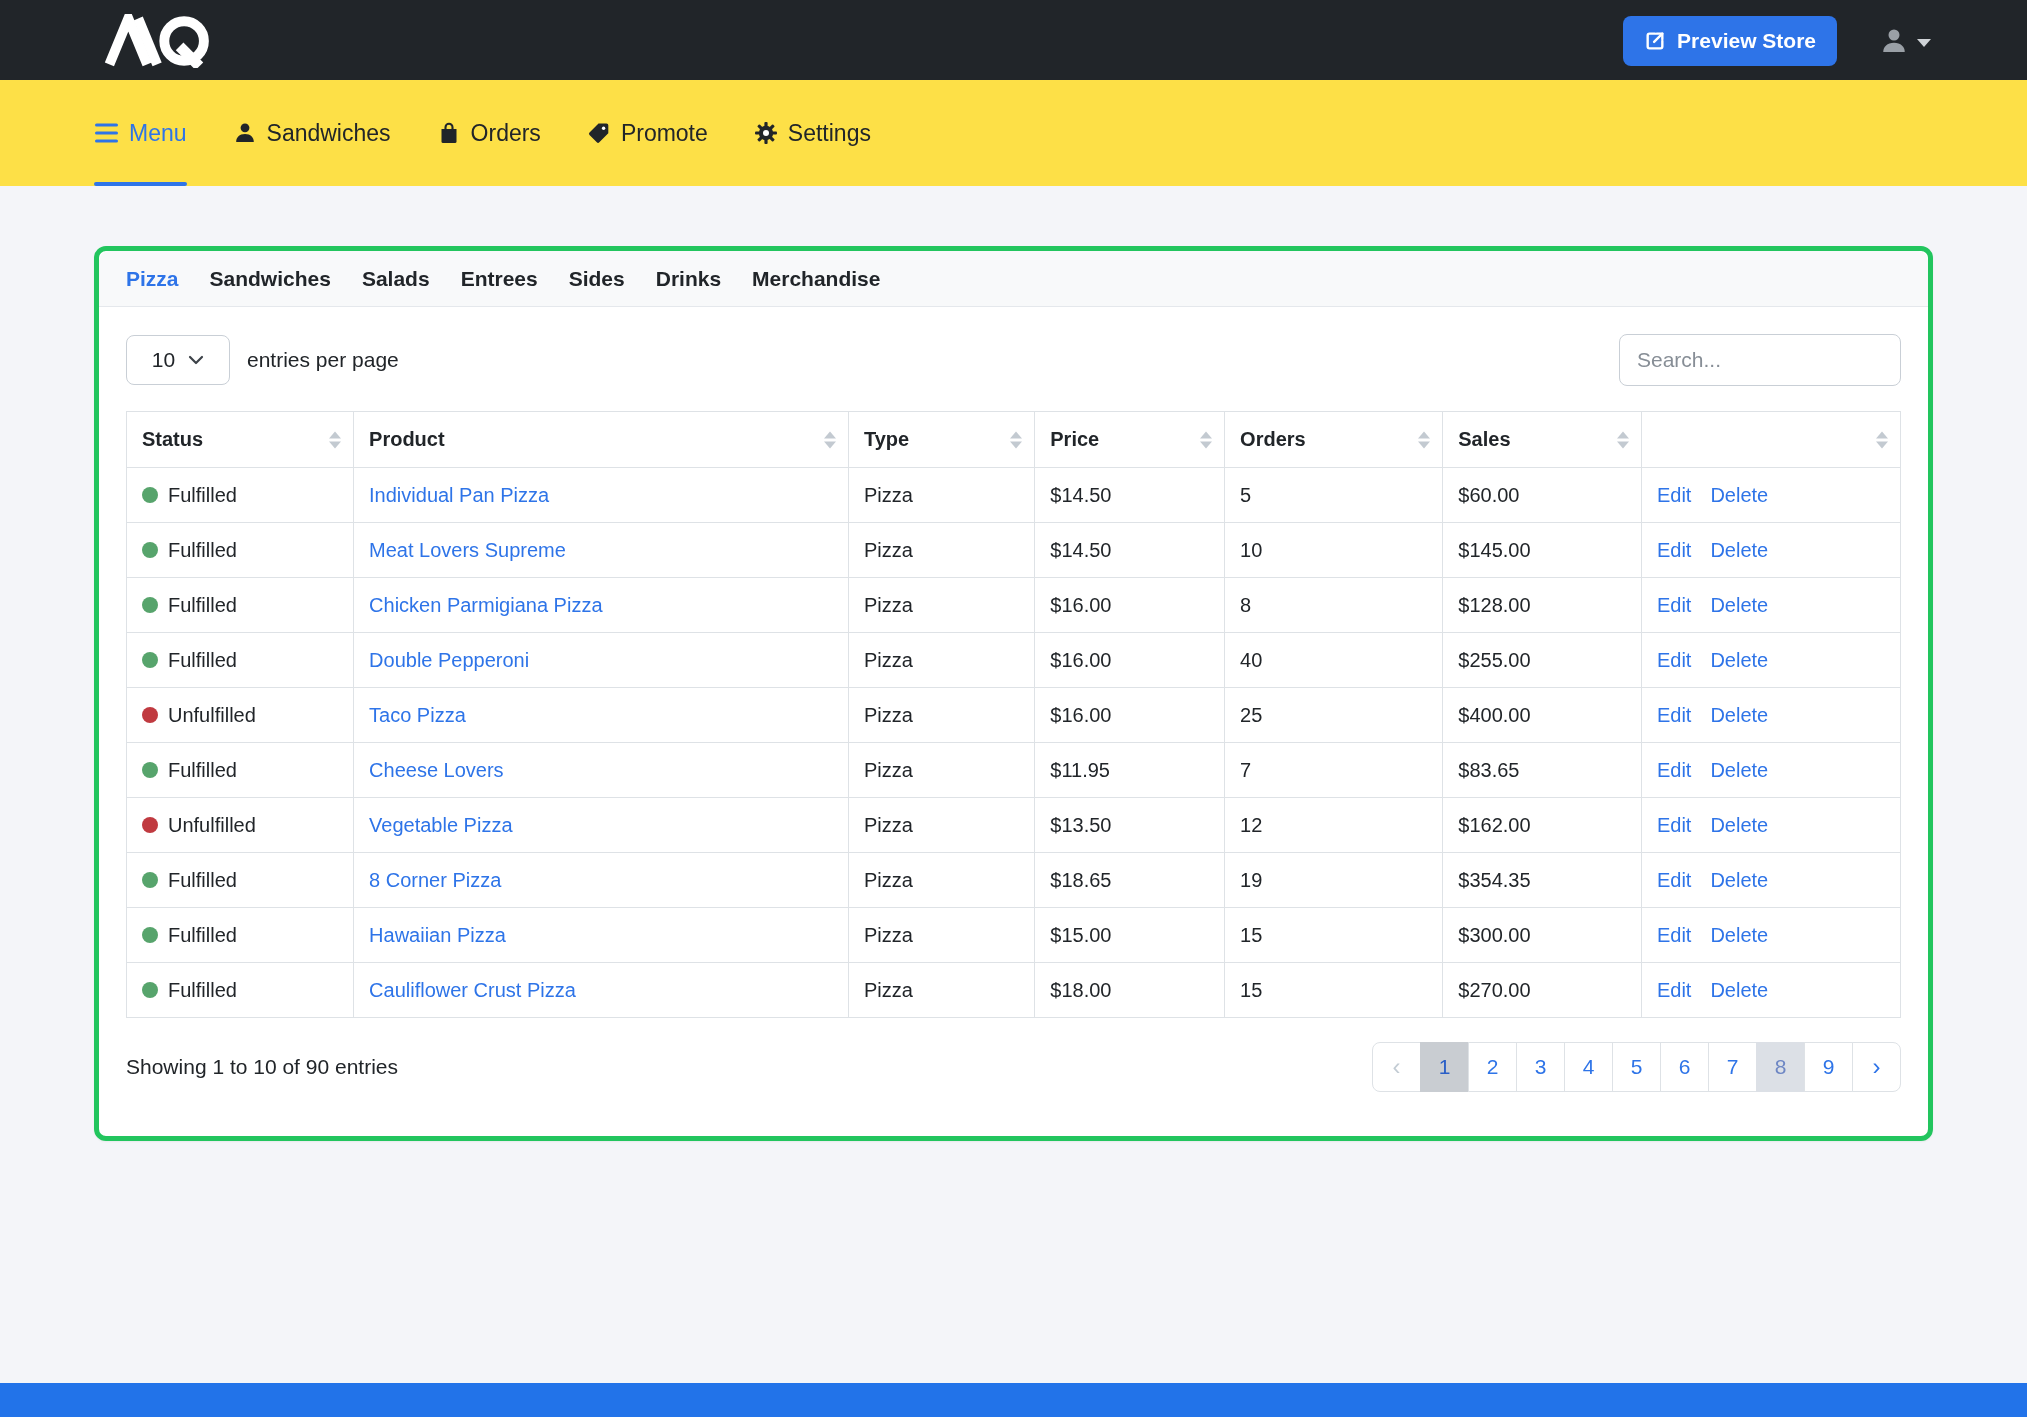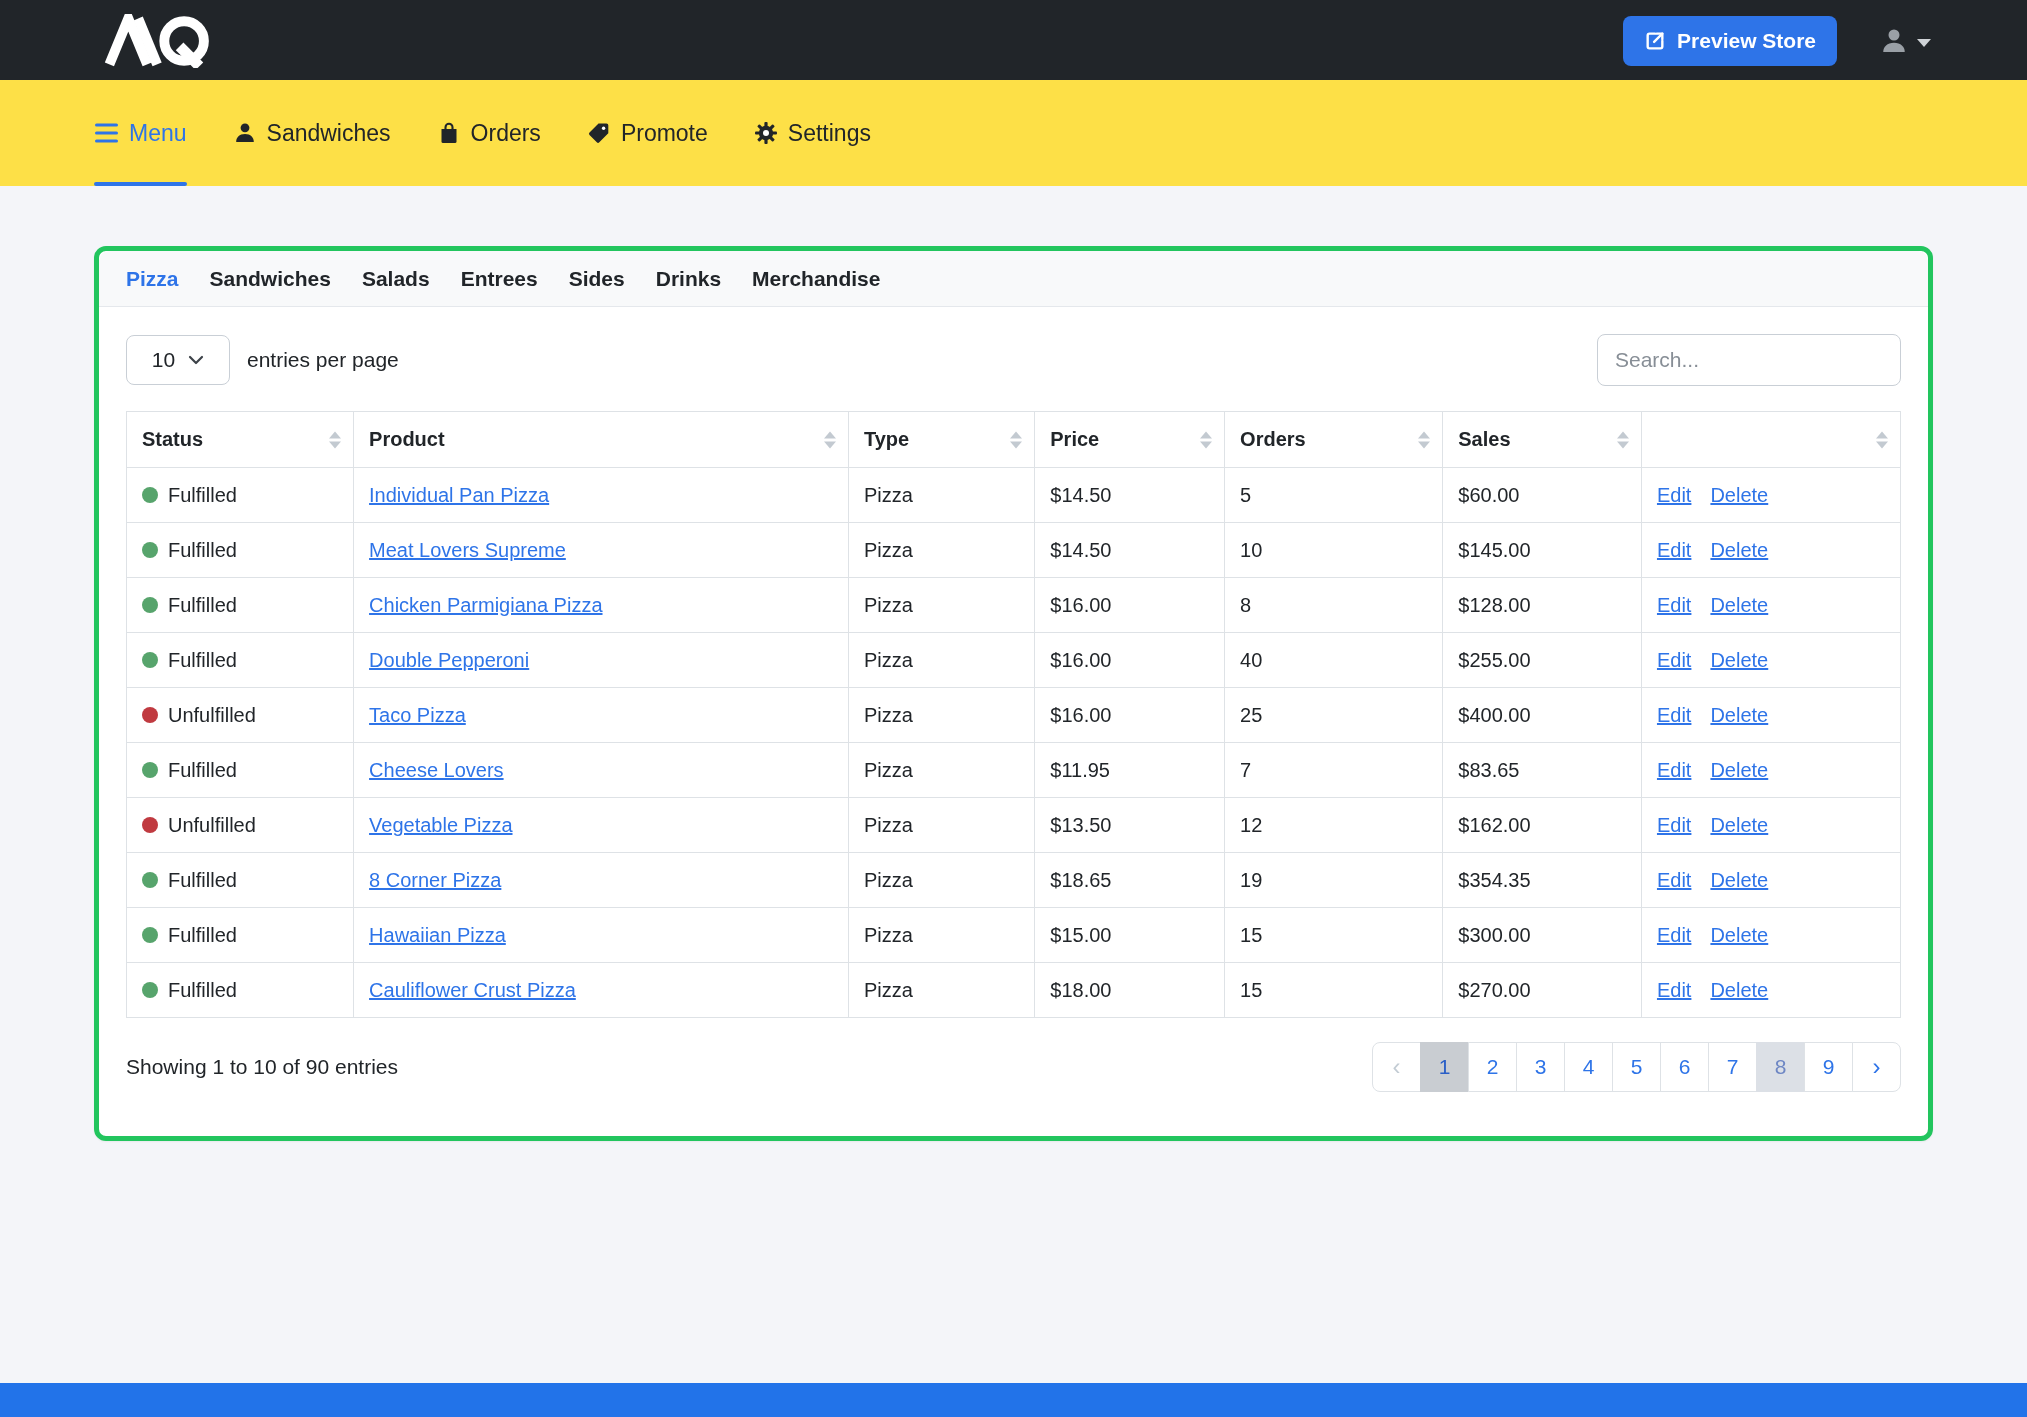--- a/index.html
+++ b/index.html
@@ -29,41 +29,41 @@
 
   .tabrow { display:flex; align-items:center; gap:31px; padding:0 27px; height:56px; background:#f8f9fa;
     border-bottom:1px solid #e5e8ec; border-radius:10px 10px 0 0; }
   .tab { font-size:21px; font-weight:700; color:#212529; cursor:pointer; }
   .tab.active { color:var(--accent); }
 
   .controls { display:flex; align-items:center; padding:27px 27px 25px; }
   .select-box { width:104px; height:50px; border:1px solid #c9cfd6; border-radius:8px; background:#fff;
     display:flex; align-items:center; justify-content:center; gap:13px; font-size:21px; color:#212529; cursor:pointer; }
   .entries-label { margin-left:17px; font-size:21px; color:#212529; }
-  .search-input { margin-left:auto; width:304px; height:52px; border:1px solid #c9cfd6; border-radius:8px;
+  .search-input { margin-left:auto; width:282px; height:52px; border:1px solid #c9cfd6; border-radius:8px;
     padding:0 17px; font-size:21px; font-family:inherit; color:#212529; background:#fff; outline:none; }
   .search-input::placeholder { color:#878e96; }
 
   
   .table-wrap { padding:0 27px; }
   table { width:100%; border-collapse:collapse; font-size:20px; color:#212529; table-layout:fixed; }
   th, td { border:1px solid var(--border); padding:13px 15px; text-align:left; vertical-align:middle; }
   th { font-weight:700; height:56px; position:relative; padding-right:36px; }
   td { height:55px; }
   .col-status{width:12.8%}.col-product{width:27.9%}.col-type{width:10.5%}.col-price{width:10.7%}
   .col-orders{width:12.3%}.col-sales{width:11.2%}.col-actions{width:14.6%}
   .sort { position:absolute; right:12px; top:50%; transform:translateY(-50%); display:flex; flex-direction:column; gap:3px; }
   .sort i { display:block; width:0; height:0; border-left:6px solid transparent; border-right:6px solid transparent; }
   .sort .up { border-bottom:7px solid #c3cad1; }
   .sort .dn { border-top:7px solid #c3cad1; }
   .status-cell { display:flex; align-items:center; gap:10px; }
   .dot { width:16px; height:16px; border-radius:50%; flex:0 0 auto; }
   .dot.fulfilled { background:var(--green); }
   .dot.unfulfilled { background:var(--red); }
-  a.tlink { color:var(--accent); text-decoration:underline; cursor:pointer;margin-top:48px; }
+  a.tlink { color:var(--accent); cursor:pointer;margin-top:48px; }
   .actions-cell a.tlink { margin-right:19px; }
 
   
   .card-footer { display:flex; align-items:center; justify-content:space-between; padding:24px 27px 44px; }
   .showing { font-size:21px; color:#212529; }
   .pagination { display:flex; }
   .page { min-width:49px; height:50px; margin-left:-1px; border:1px solid var(--border); background:#fff;
     display:flex; align-items:center; justify-content:center; font-size:21px; color:var(--accent); cursor:pointer; }
   .page:first-child { border-radius:8px 0 0 8px; margin-left:0; }
   .page:last-child { border-radius:0 8px 8px 0; }

